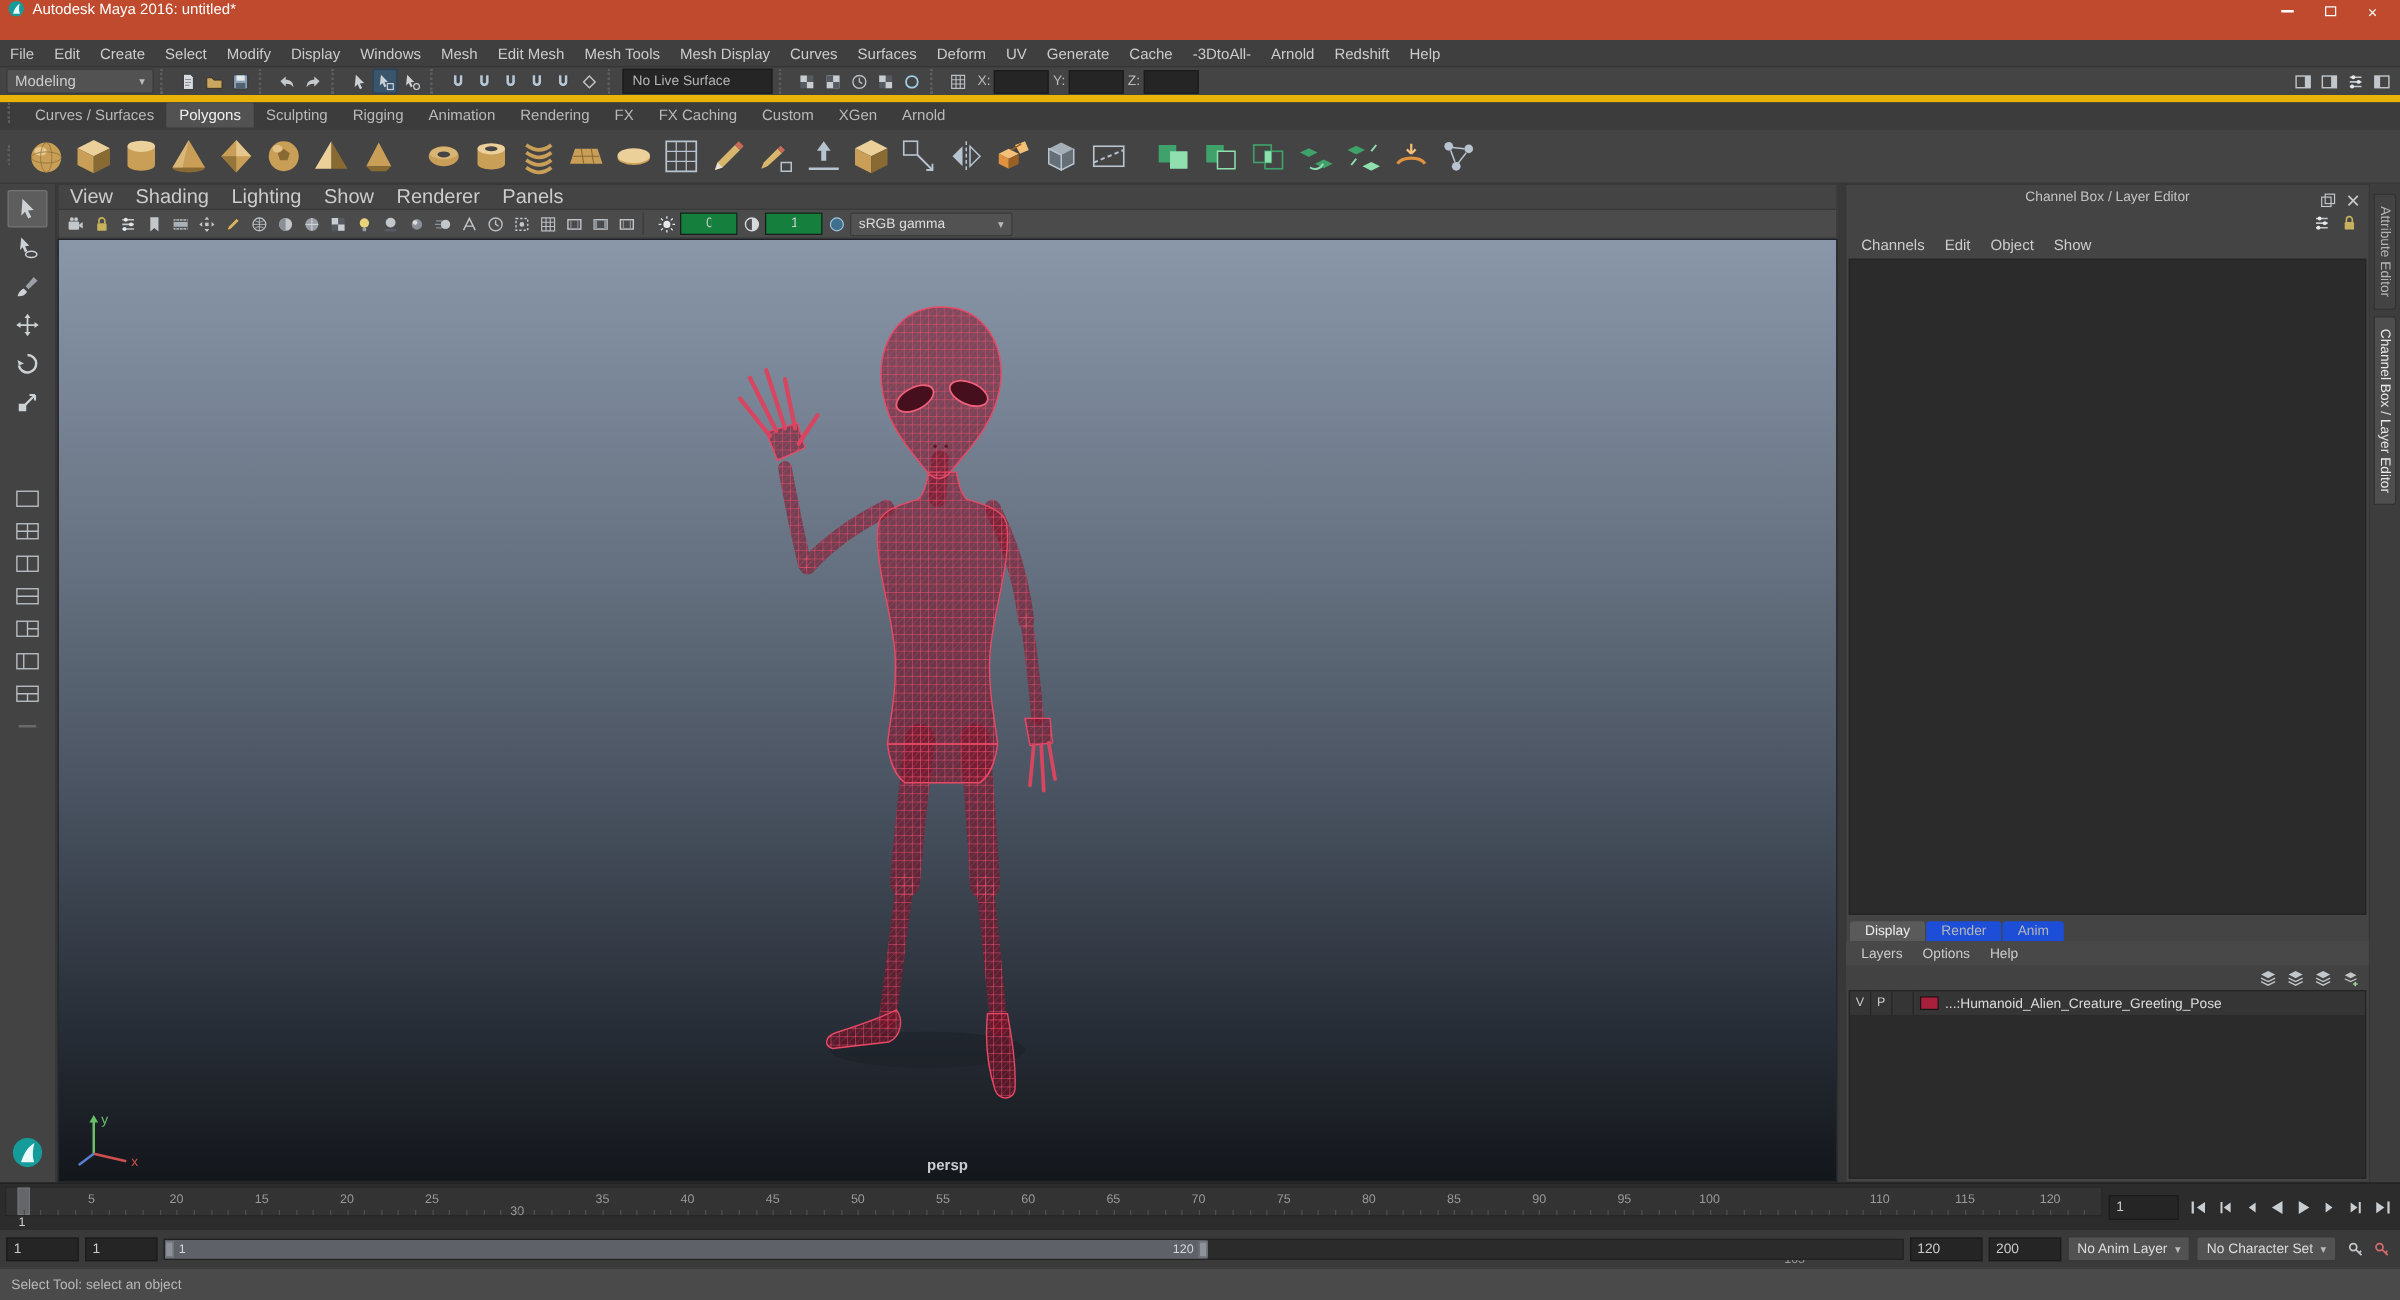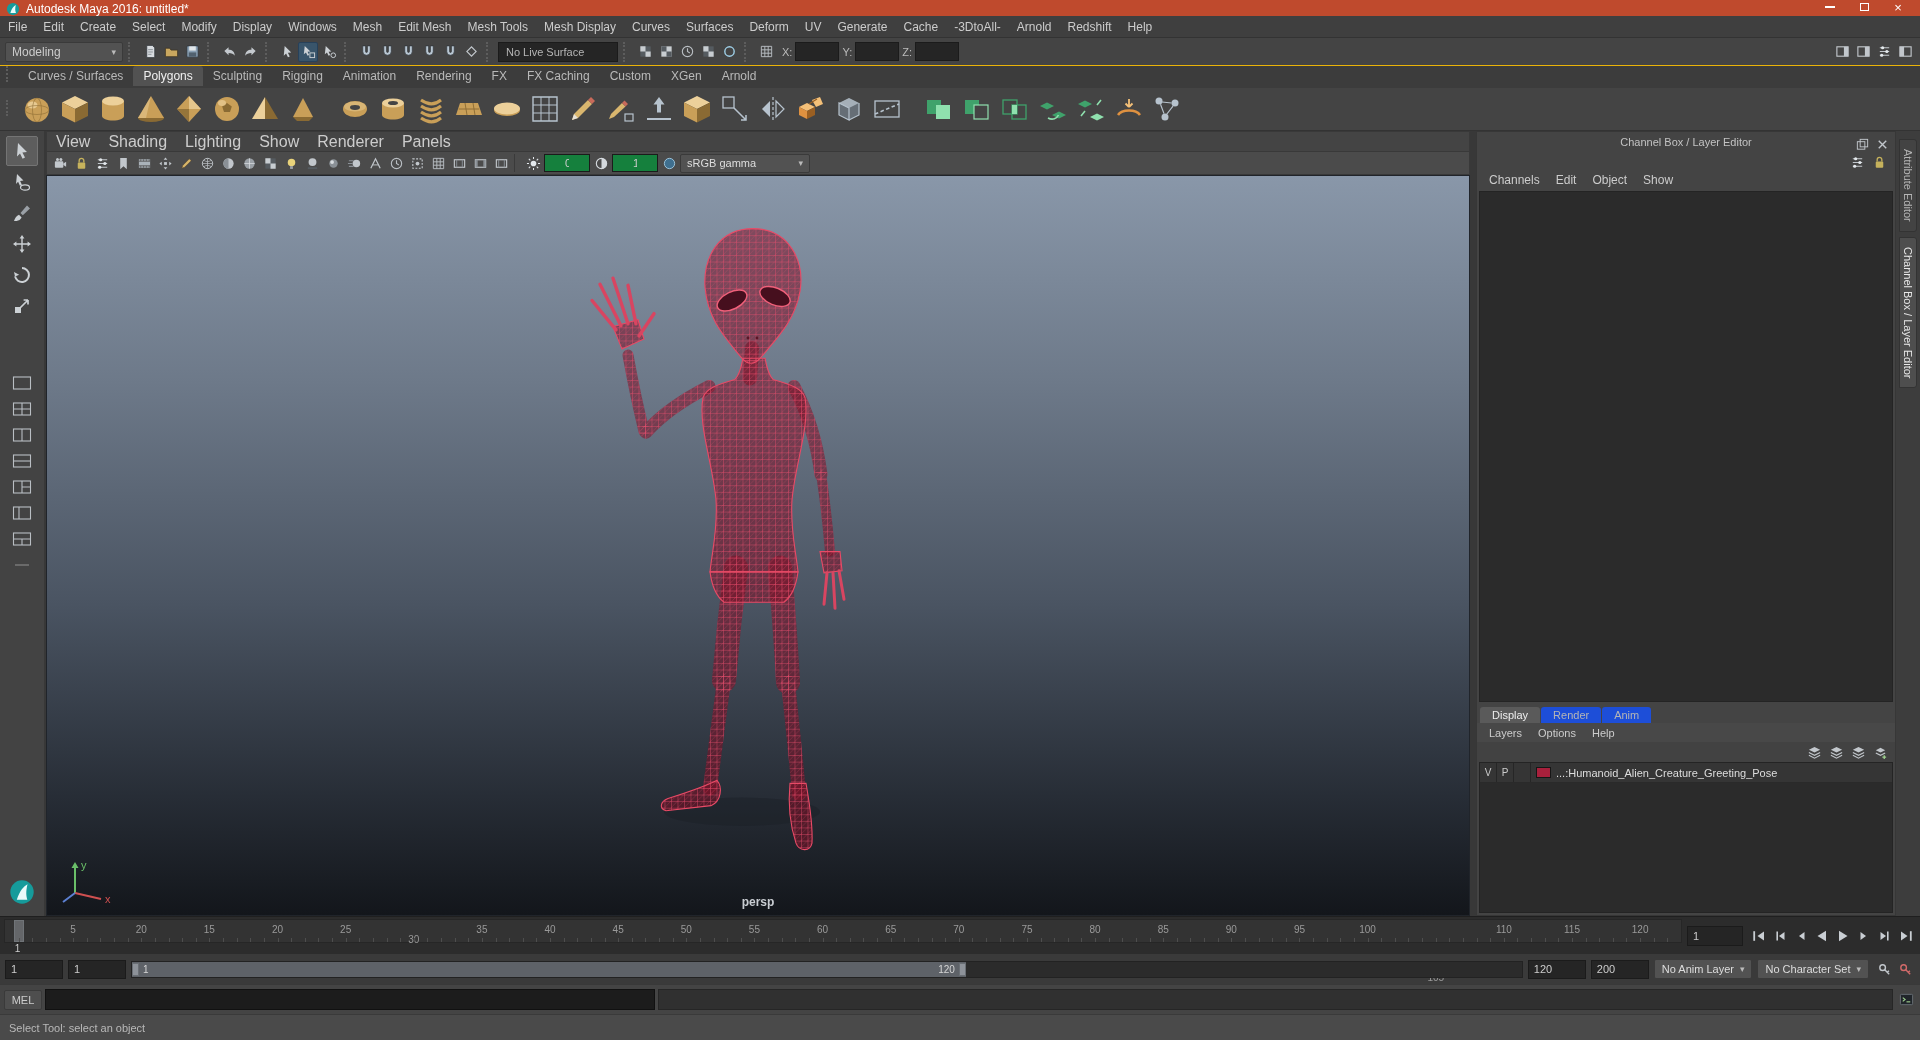--- a/index.html
+++ b/index.html
@@ -1,31 +1,31 @@
 <!DOCTYPE html>
 <html><head>
 <meta charset="utf-8">
 <style>
 *{margin:0;padding:0;box-sizing:border-box;cursor:default;user-select:none}
 html,body{width:1920px;height:1040px;overflow:hidden}
 body{font-family:"Liberation Sans",sans-serif;font-size:12px;color:#ccc;background:#444}
 #root{display:flex;flex-direction:column;width:1920px;height:1040px}
 
-.titlebar{height:16px;background:#bf4a2d;display:flex;align-items:flex-end;padding:0 6px;color:#fff;flex:none}
+.titlebar{height:32px;background:#bf4a2d;display:flex;align-items:flex-start;padding:0 6px;color:#fff;flex:none}
 .mlogo{display:flex;margin-right:6px}
 .titlebar .title{font-size:12px;color:#fff}
 .winbtns{margin-left:auto;display:flex;align-items:center;gap:2px}
 .winbtn{width:32px;height:18px;display:flex;align-items:center;justify-content:center;color:#fff;font-size:13px}
 .glyph-min{width:10px;height:2px;background:#fff;display:inline-block}
 .glyph-max{width:9px;height:8px;border:1.5px solid #fff;display:inline-block}
 
 .menubar{height:22px;background:#3f3f3f;border-bottom:1px solid #333;display:flex;align-items:stretch;flex:none}
 .menu-item{padding:0 8px;display:flex;align-items:center;color:#ccc;font-size:12px;white-space:nowrap}
 
-.statusline{height:28px;background:#444;border-bottom:1px solid #eab308;display:flex;align-items:center;padding:0 5px;gap:2px;flex:none}
+.statusline{height:28px;background:#444;border-bottom:6px solid #eab308;display:flex;align-items:center;padding:0 5px;gap:2px;flex:none}
 .mode-dd{width:118px;height:20px;background:#525252;border:1px solid #3a3a3a;border-radius:2px;display:flex;align-items:center;padding:0 6px;gap:4px}
 .mode-dd span:first-child{flex:1}
 .dd-arrow{font-size:9px;color:#bbb}
 .grip{width:7px;height:20px;border-left:2px dotted #5d5d5d;margin:0 3px}
 .igroup{display:flex;align-items:center;gap:1px}
 .mini-btn{width:20px;height:20px;display:flex;align-items:center;justify-content:center;border-radius:2px}
 .mini-btn.active{background:#39556b;border:1px solid #27415a}
 .live-field{height:20px;min-width:120px;background:#252525;border:1px solid #1b1b1b;display:flex;align-items:center;padding:0 7px;color:#b5b5b5;font-size:11px}
 .coords{display:flex;align-items:center;gap:3px;margin-left:4px}
 .coords label{font-size:11px;color:#bbb}
@@ -1208,31 +1208,17 @@
         </div>
         <div class="mini-btn">
           <svg width="15" height="15" viewBox="0 0 16 16">
             <circle cx="6" cy="6" r="3" fill="none" stroke="#d26a6a" stroke-width="1.5"></circle>
             <path d="M8 8 13 13M11 11l1.7-1.7" stroke="#d26a6a" stroke-width="1.5" fill="none"></path>
           </svg>
         </div>
       </span>
   </div>
 
-  <div class="cmdline">
-    <div class="mel-label">MEL</div>
-    <input class="mel-input" value="" style="">
-    <div class="mel-result"></div>
-    <span class="igroup" id="cmd-icons">
-        <div class="mini-btn">
-          <svg width="15" height="15" viewBox="0 0 16 16">
-            <rect x="1.5" y="2.5" width="13" height="11" rx="1" fill="#20252a" stroke="#6a7076"></rect>
-            <path d="M4 6l2.5 2L4 10" fill="none" stroke="#9fd08f" stroke-width="1.2"></path>
-            <path d="M8 10.5h4" stroke="#9fd08f" stroke-width="1.2"></path>
-          </svg>
-        </div>
-      </span>
-  </div>
 
   <div class="helpline">
     <span>Select Tool: select an object</span>
   </div>
 </div>
 
 </body></html>

